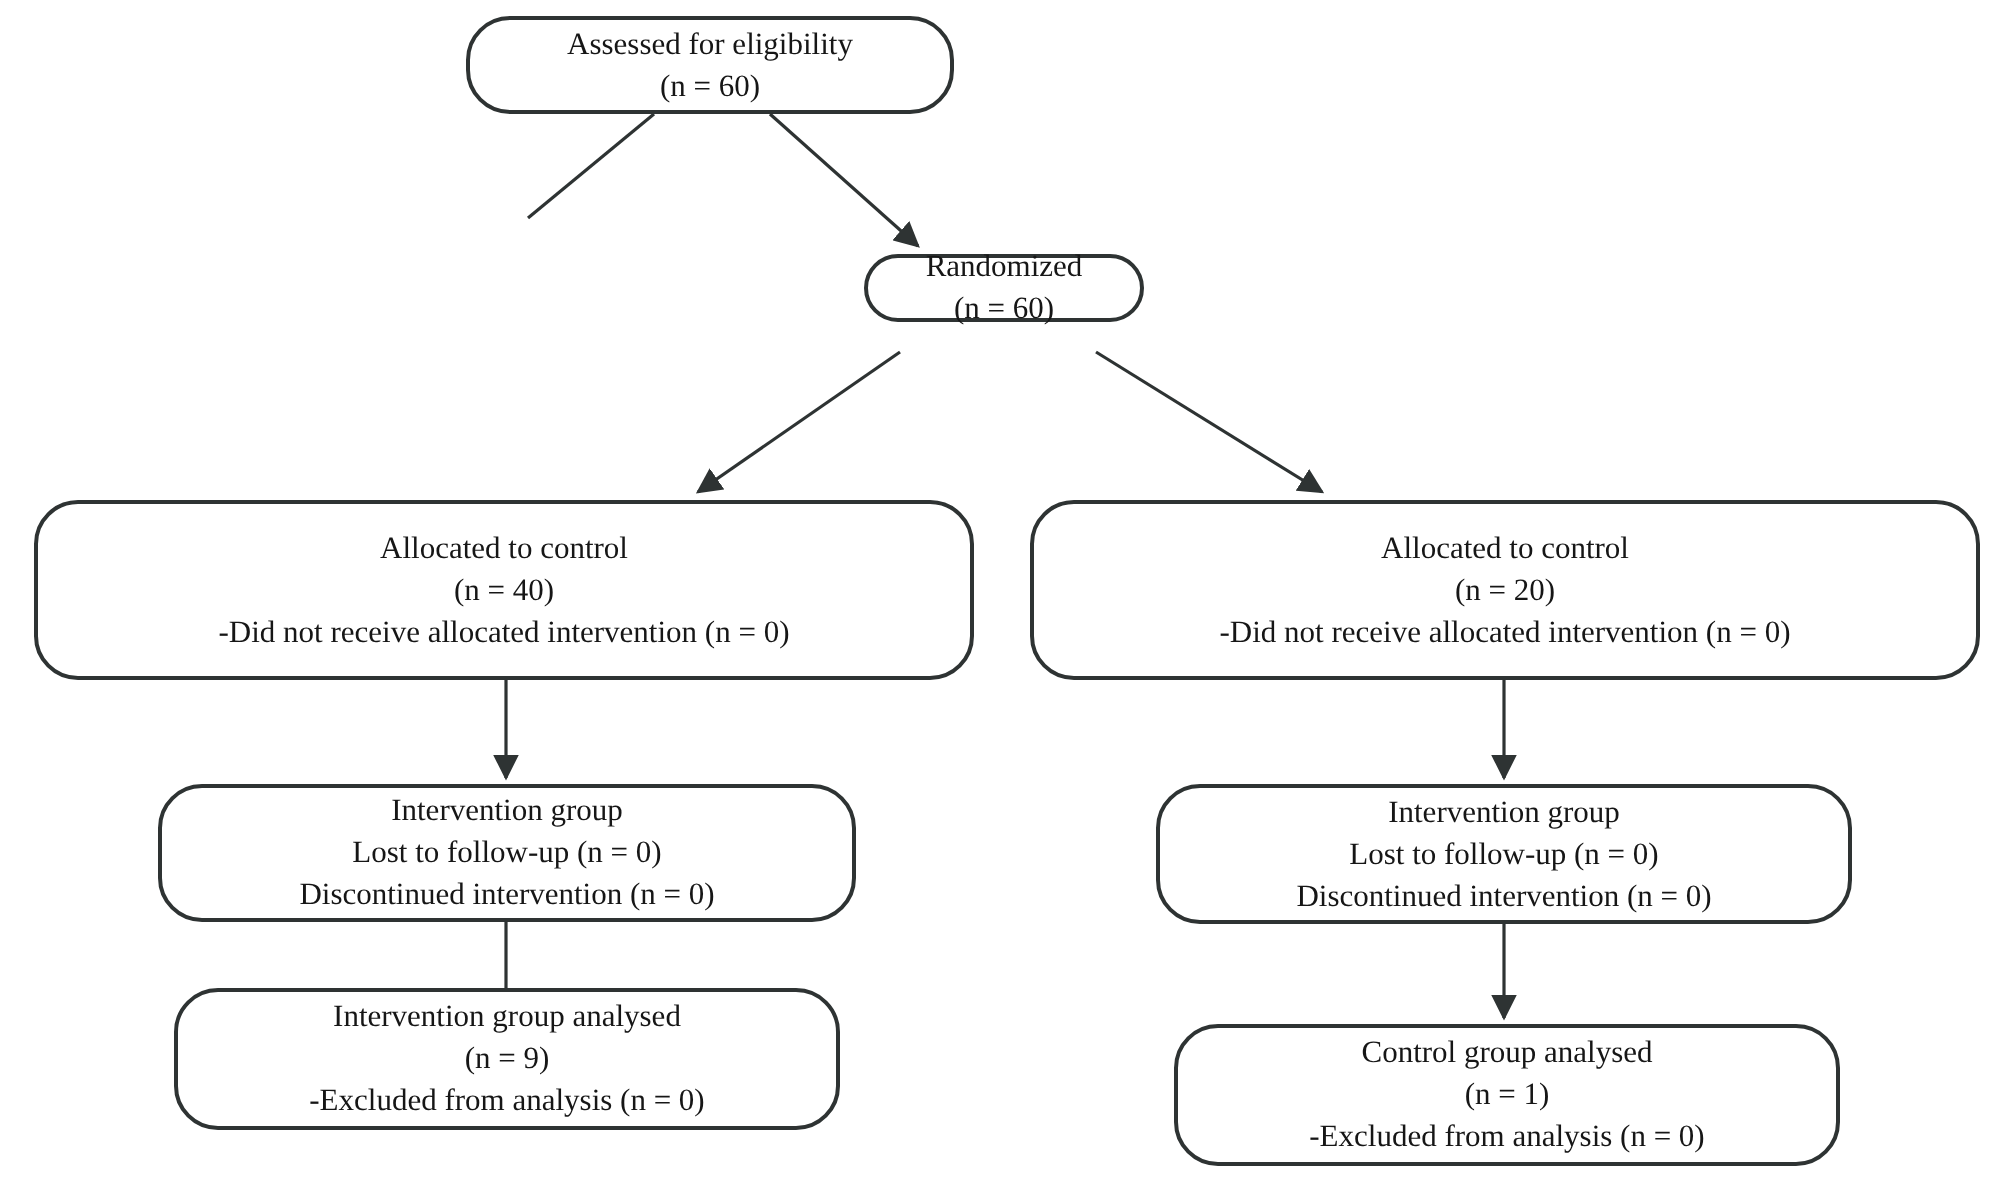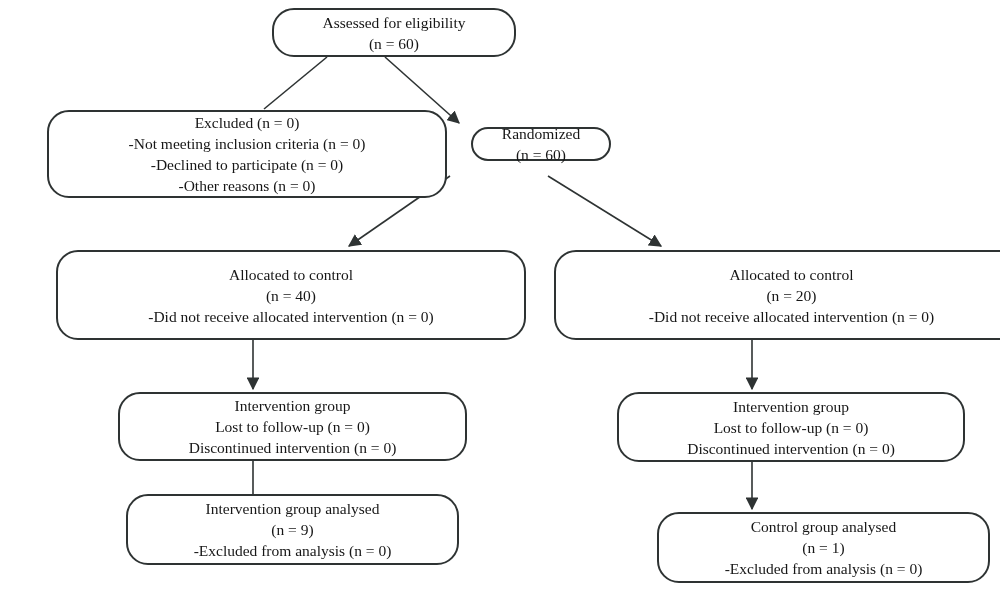--- a/index.html
+++ b/index.html
@@ -33,33 +33,32 @@
     border-radius:22px;
     color:var(--text);
     font-size:15.5px;
     line-height:21px;
     text-align:center;
     display:flex;
     flex-direction:column;
     justify-content:center;
     align-items:center;
     padding:1px 4px;
-    margin-left:39px;
   }
   .box .ln{white-space:nowrap;}
   
   .b-eligibility{left:233px; top:8px;   width:244px; height:49px;}
   .b-excluded  {left:8px;   top:110px; width:400px; height:88px;}
   .b-randomized{left:432px; top:127px; width:140px; height:34px;}
   .b-alloc-l   {left:17px;  top:250px; width:470px; height:90px;}
   .b-alloc-r   {left:515px; top:250px; width:475px; height:90px;}
   .b-follow-l  {left:79px;  top:392px; width:349px; height:69px;}
   .b-follow-r  {left:578px; top:392px; width:348px; height:70px;}
   .b-analys-l  {left:87px;  top:494px; width:333px; height:71px;font-family:Liberation Serif, serif;}
-  .b-analys-r  {left:618px; top:512px; width:333px; height:71px;}
+  .b-analys-r  {left:587px; top:512px; width:333px; height:71px;}
 </style>
 </head>
 <body>
 
 <div class="canvas">
 
   <svg class="connectors" viewBox="0 0 1000 593" xmlns="http://www.w3.org/2000/svg" aria-hidden="true">
     <defs>
       <marker id="arrow" viewBox="0 0 10 10" refX="9" refY="5" markerWidth="8" markerHeight="8" orient="auto">
         <path d="M0,0 L10,5 L0,10 z" fill="#2e3333"></path>
@@ -81,26 +80,20 @@
     <line x1="752" y1="339" x2="752" y2="389" stroke="#2e3333" stroke-width="1.6" marker-end="url(#arrow)"></line>
 
     <line x1="752" y1="461" x2="752" y2="509" stroke="#2e3333" stroke-width="1.6" marker-end="url(#arrow)"></line>
   </svg>
 
   <div class="box b-eligibility">
     <div class="ln">Assessed for eligibility</div>
     <div class="ln">(n = 60)</div>
   </div>
 
-  <div class="box b-excluded">
-    <div class="ln">Excluded (n = 0)</div>
-    <div class="ln">-Not meeting inclusion criteria (n = 0)</div>
-    <div class="ln">-Declined to participate (n = 0)</div>
-    <div class="ln">-Other reasons (n = 0)</div>
-  </div>
 
   <div class="box b-randomized">
     <div class="ln">Randomized</div>
     <div class="ln">(n = 60)</div>
   </div>
 
   <div class="box b-alloc-l">
     <div class="ln">Allocated to control</div>
     <div class="ln">(n = 40)</div>
     <div class="ln">-Did not receive allocated intervention (n = 0)</div>

